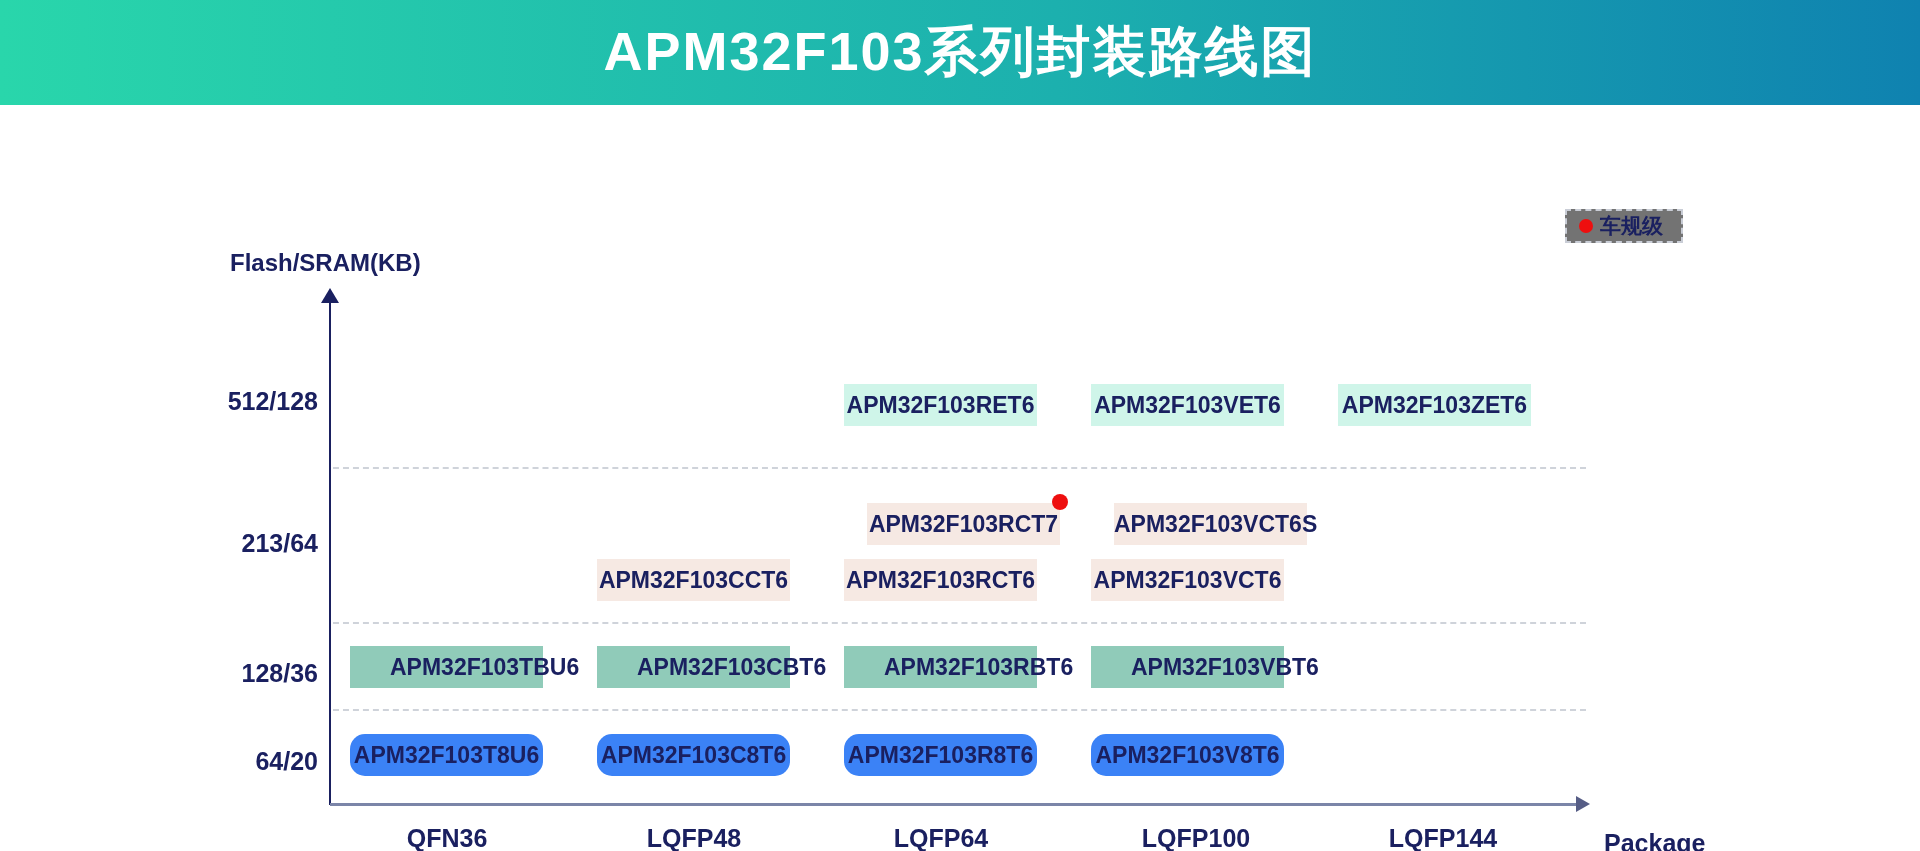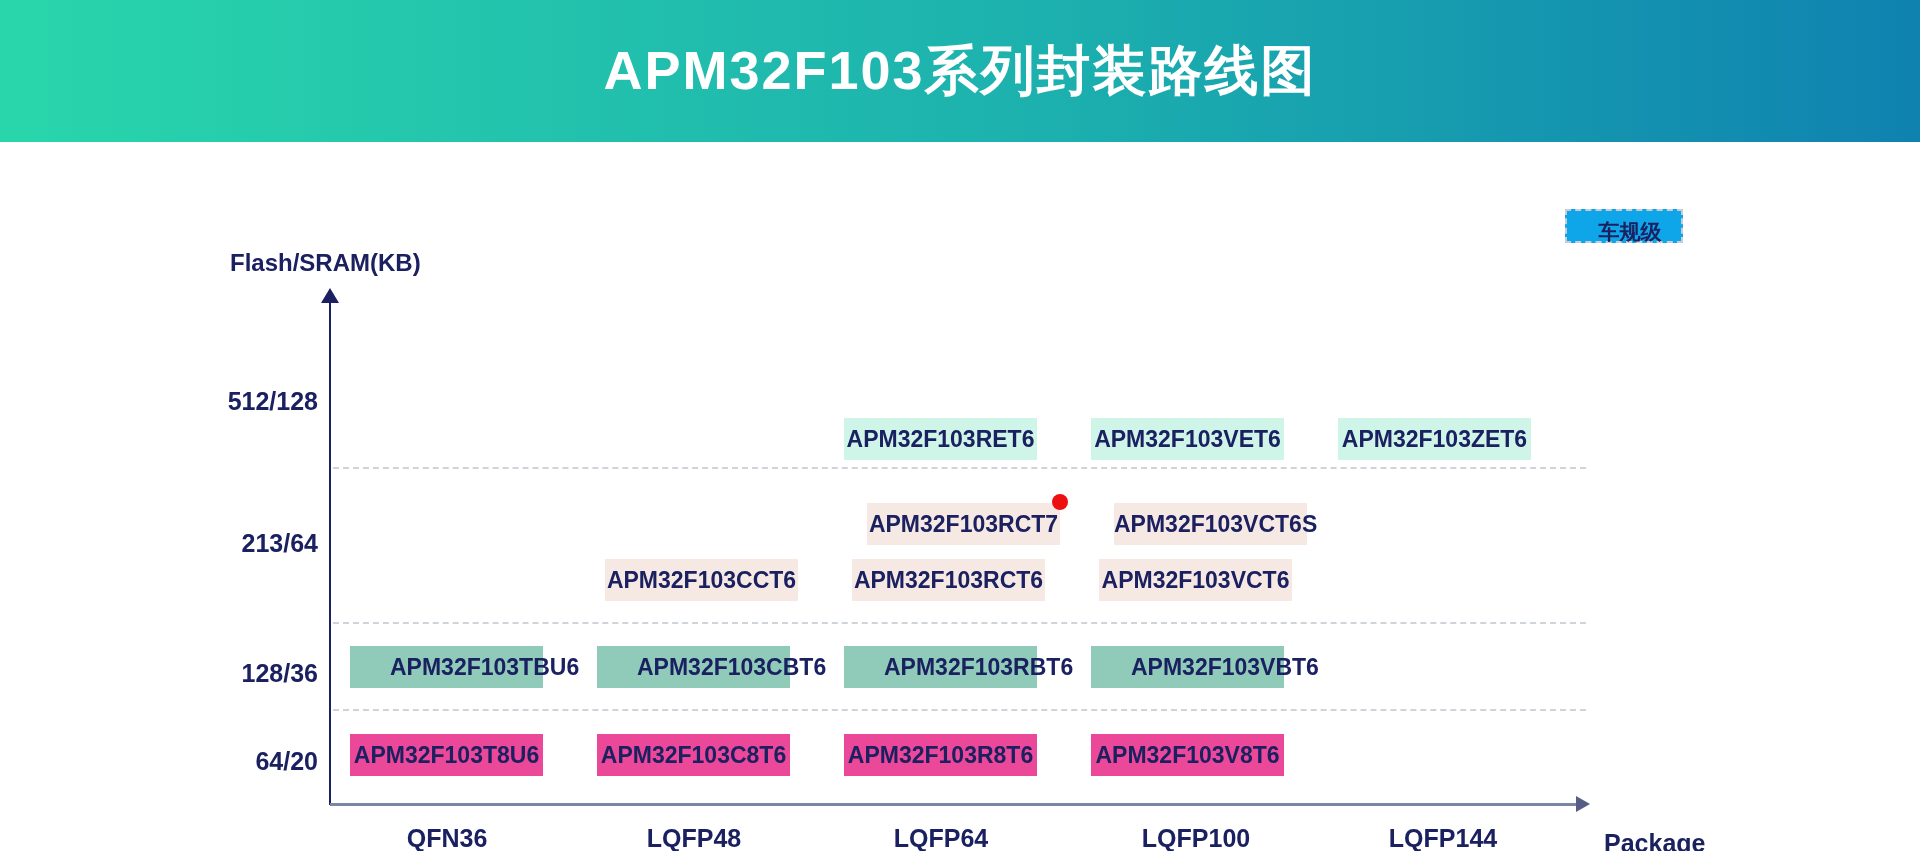--- a/index.html
+++ b/index.html
@@ -9,38 +9,38 @@
     width: 1920px;
     height: 851px;
     background: #ffffff;
     overflow: hidden;
     font-family: "Liberation Sans", "DejaVu Sans", sans-serif;
     color: #1a2060;
   }
   .header {
     position: absolute;
     left: 0; top: 0;
-    width: 1920px; height: 142px;
+    width: 1920px; height: 105px;
     background: linear-gradient(90deg, #29d6ab 0%, #1cb0ae 55%, #0f82b0 100%);
     display: flex; align-items: center; justify-content: center;
   }
   .header h1 {
     color: #ffffff;
     font-size: 54px;
     font-weight: 800;
     letter-spacing: 2px;
   }
   .legend {
     position: absolute;
     left: 1565px; top: 209px;
     width: 118px; height: 34px;
     border: 2px dashed #c9cdd6;
-    background: #0ea5e9;
+    background: #737373;
     display: flex; align-items: center;
-    padding-left: 12px; gap: 7px; flex-direction: column;
+    padding-left: 12px; gap: 7px;
   }
   .dot {
     display: inline-block;
     width: 14px; height: 14px;
     border-radius: 50%;
     background: #ee0f0f;
   }
   .legend-label { font-size: 21px; font-weight: 700; }
   .y-axis-label {
     position: absolute;
@@ -118,29 +118,29 @@
     font-size: 23px;
     font-weight: 700;
     color: #1a2060;
     white-space: nowrap;
   }
   .chip.c1 { left: 350px; }
   .chip.c2 { left: 597px; }
   .chip.c3 { left: 844px; }
   .chip.c4 { left: 1091px; }
   .chip.c5 { left: 1338px; }
-  .chip.r1  { top: 418px; }
+  .chip.r1  { top: 384px; }
   .chip.r2a { top: 503px; margin-left: 23px; }
-  .chip.r2b { top: 559px; margin-left: 8px; }
+  .chip.r2b { top: 559px; }
   .chip.r3  { top: 646px; }
   .chip.r4  { top: 734px; }
   .tier-512 { background: #cff5e9; }
   .tier-256 { background: #f6e9e3; }
   .tier-128 { background: #90cbb9; padding-left: 40px; }
-  .tier-64  { background: #ec4899; }
+  .tier-64  { background: #3b82f6; border-radius: 15px; }
   .auto-dot {
     position: absolute;
     right: -8px; top: -9px;
     width: 16px; height: 16px;
     border-radius: 50%;
     background: #ee0f0f;
   }
 </style>
 </head>
 <body>

